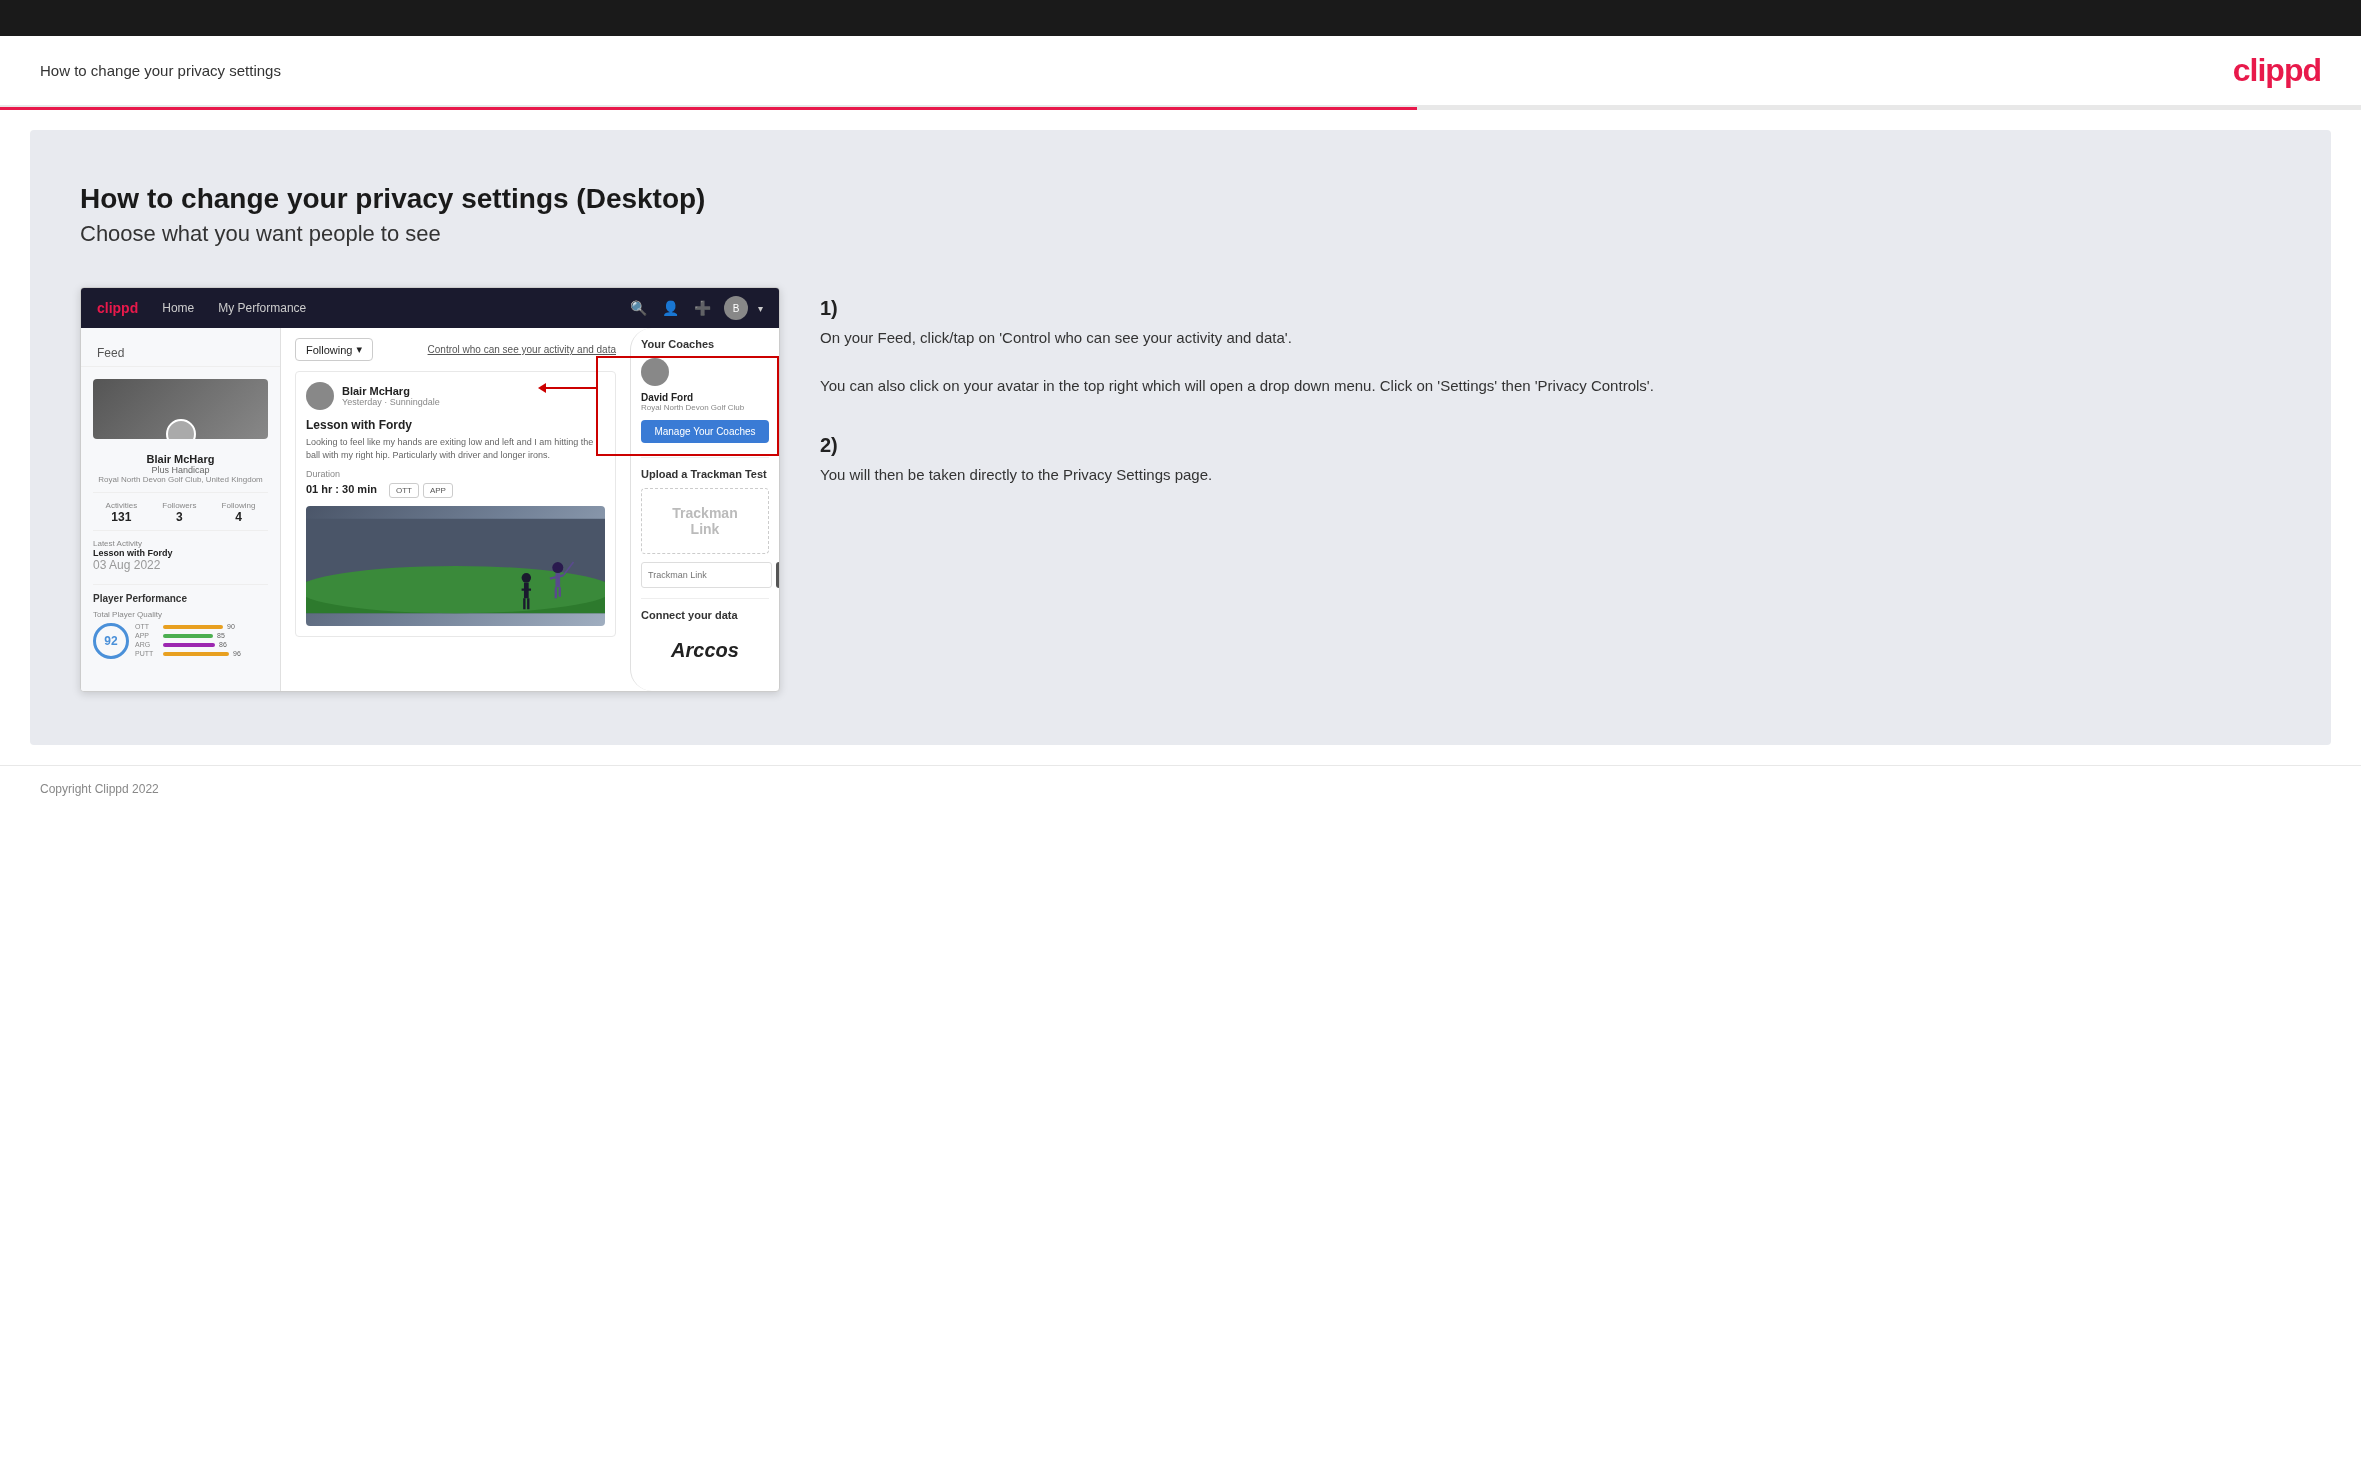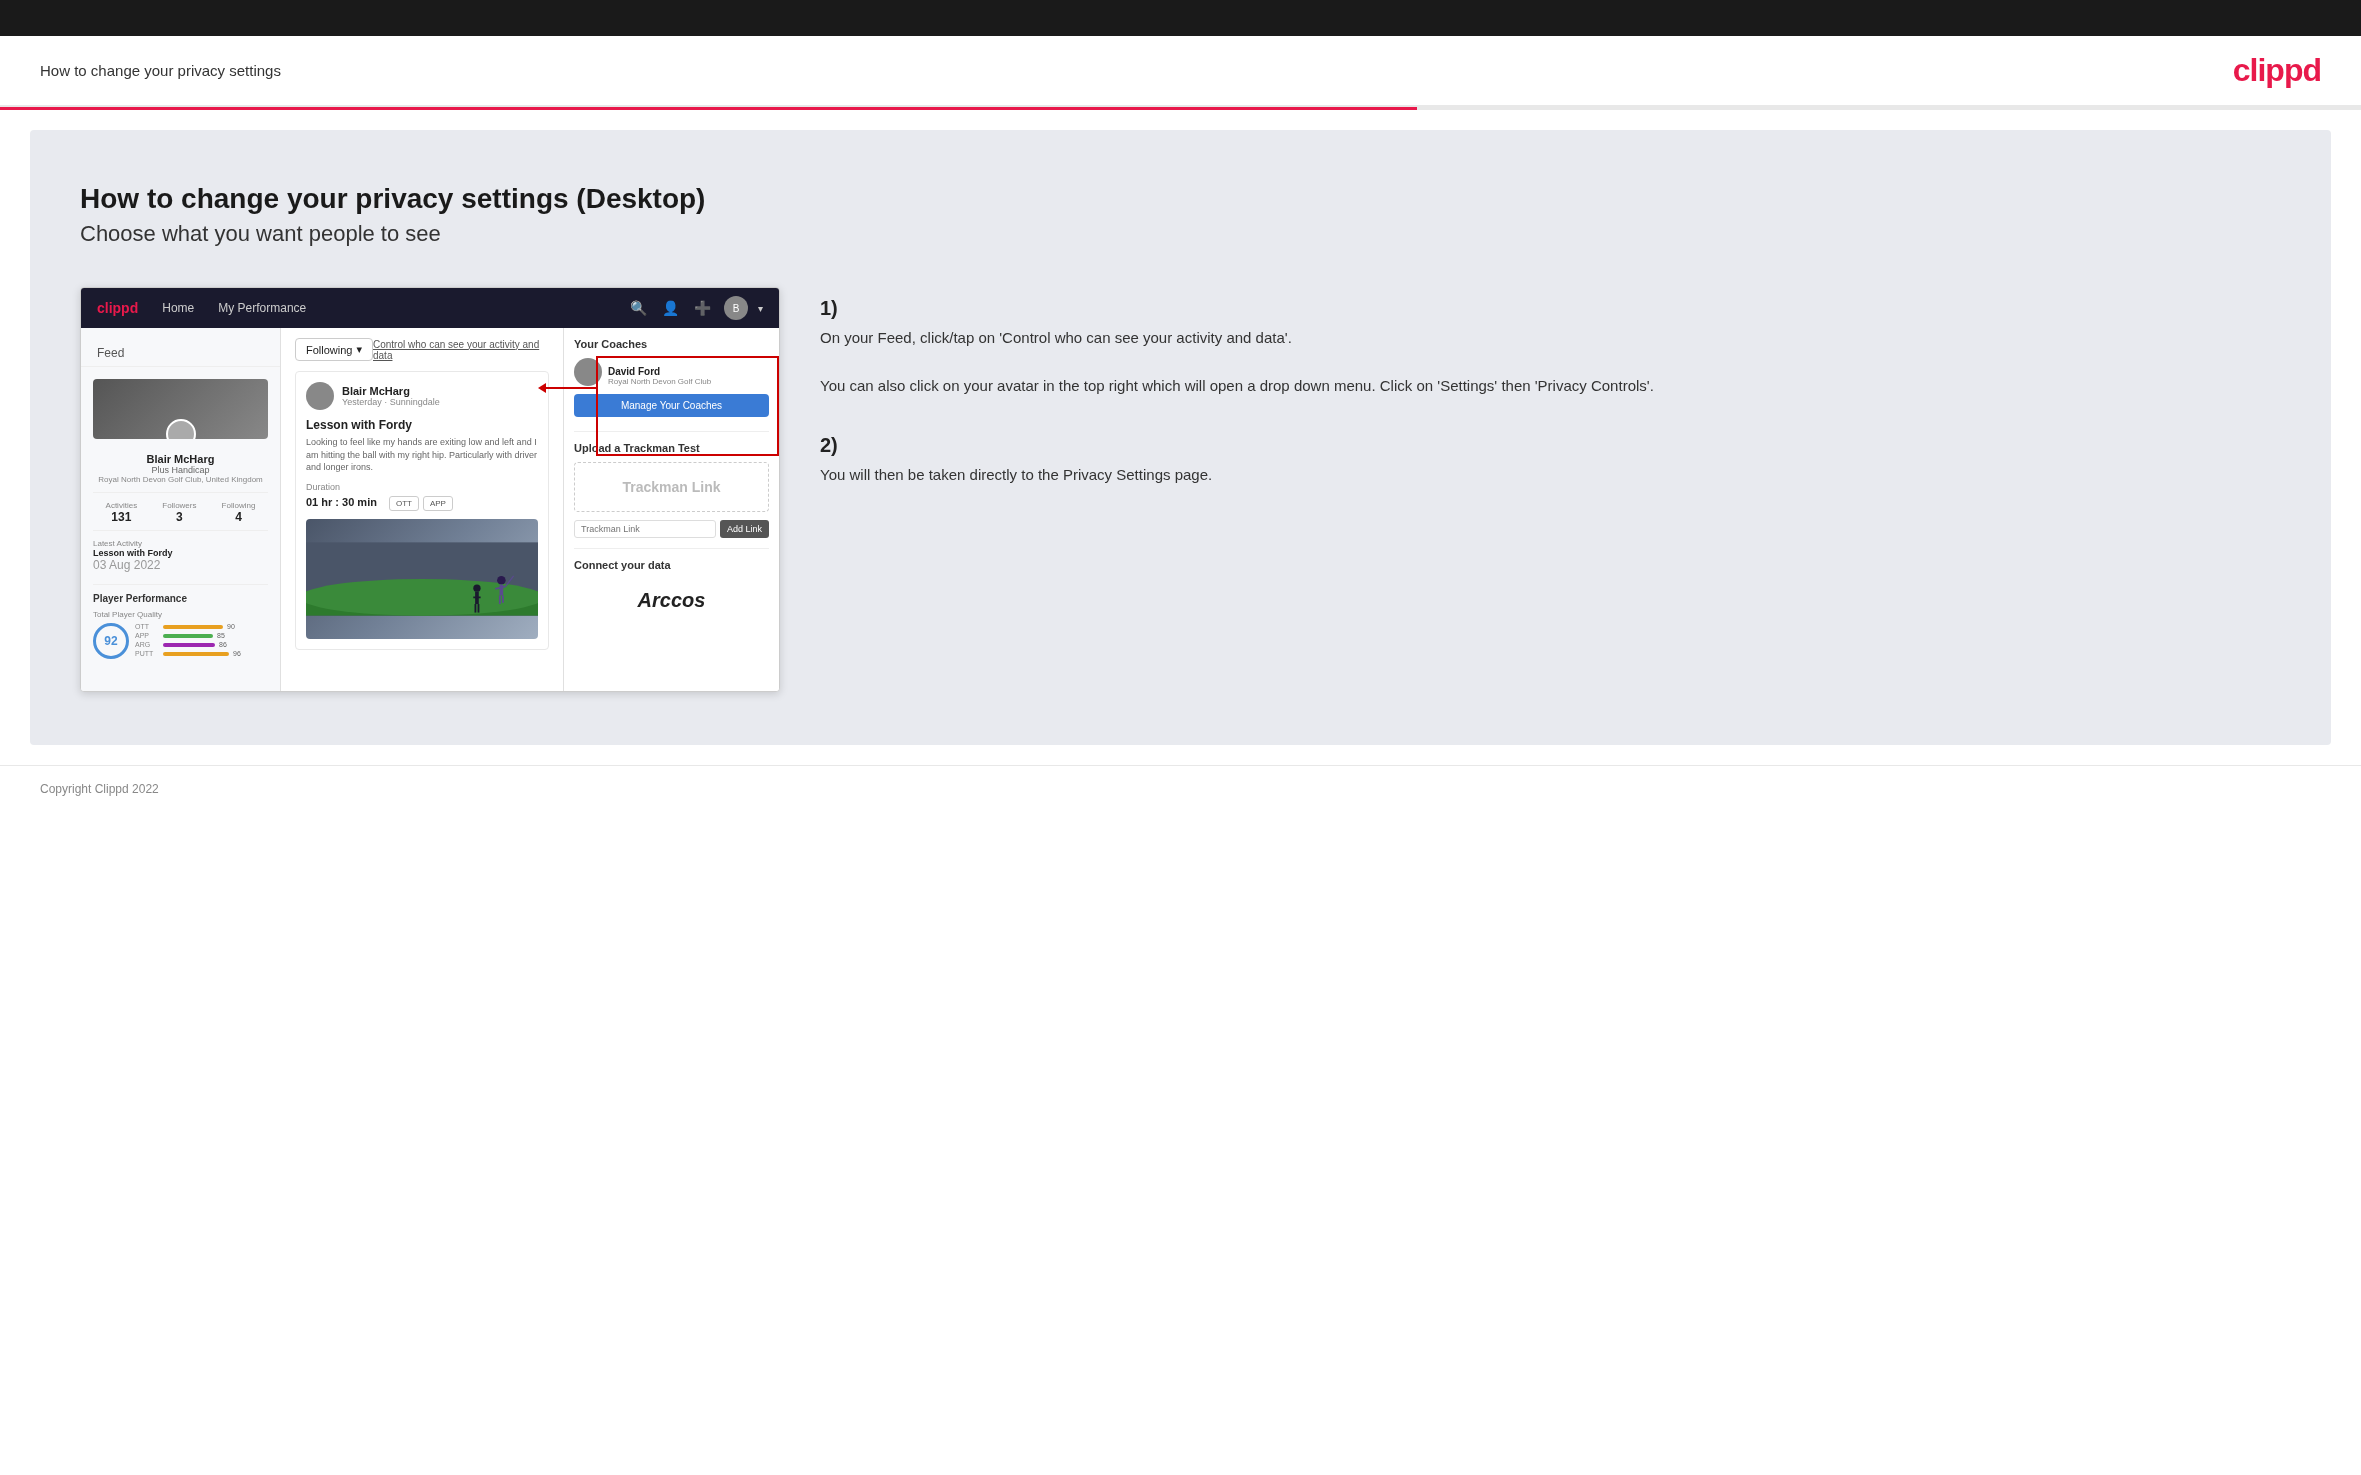--- a/index.html
+++ b/index.html
@@ -359,37 +359,39 @@
       width: 100%;
       height: 120px;
       background: linear-gradient(135deg, #4a5568 0%, #718096 50%, #a0aec0 100%);
       border-radius: 4px;
       overflow: hidden;
       position: relative;
     }
 
     
     .app-right {
-      width: 216px;
+      width: 149px;
       background: #fff;
       border-left: 1px solid #e0e0e0;
       padding: 10px;
       flex-shrink: 0;
+      border-radius: 22px;
     }
     .right-section-title {
       font-size: 11px;
       font-weight: 600;
       color: #333;
       margin-bottom: 8px;
     }
     .coach-row {
       display: flex;
-      align-items: flex-end;
+      align-items: flex-start;
       gap: 6px;
       margin-bottom: 8px;
+      flex-direction: column;
     }
     .coach-avatar {
       width: 28px;
       height: 28px;
       border-radius: 50%;
       background: #888;
       flex-shrink: 0;
     }
     .coach-name {
       font-size: 10px;

